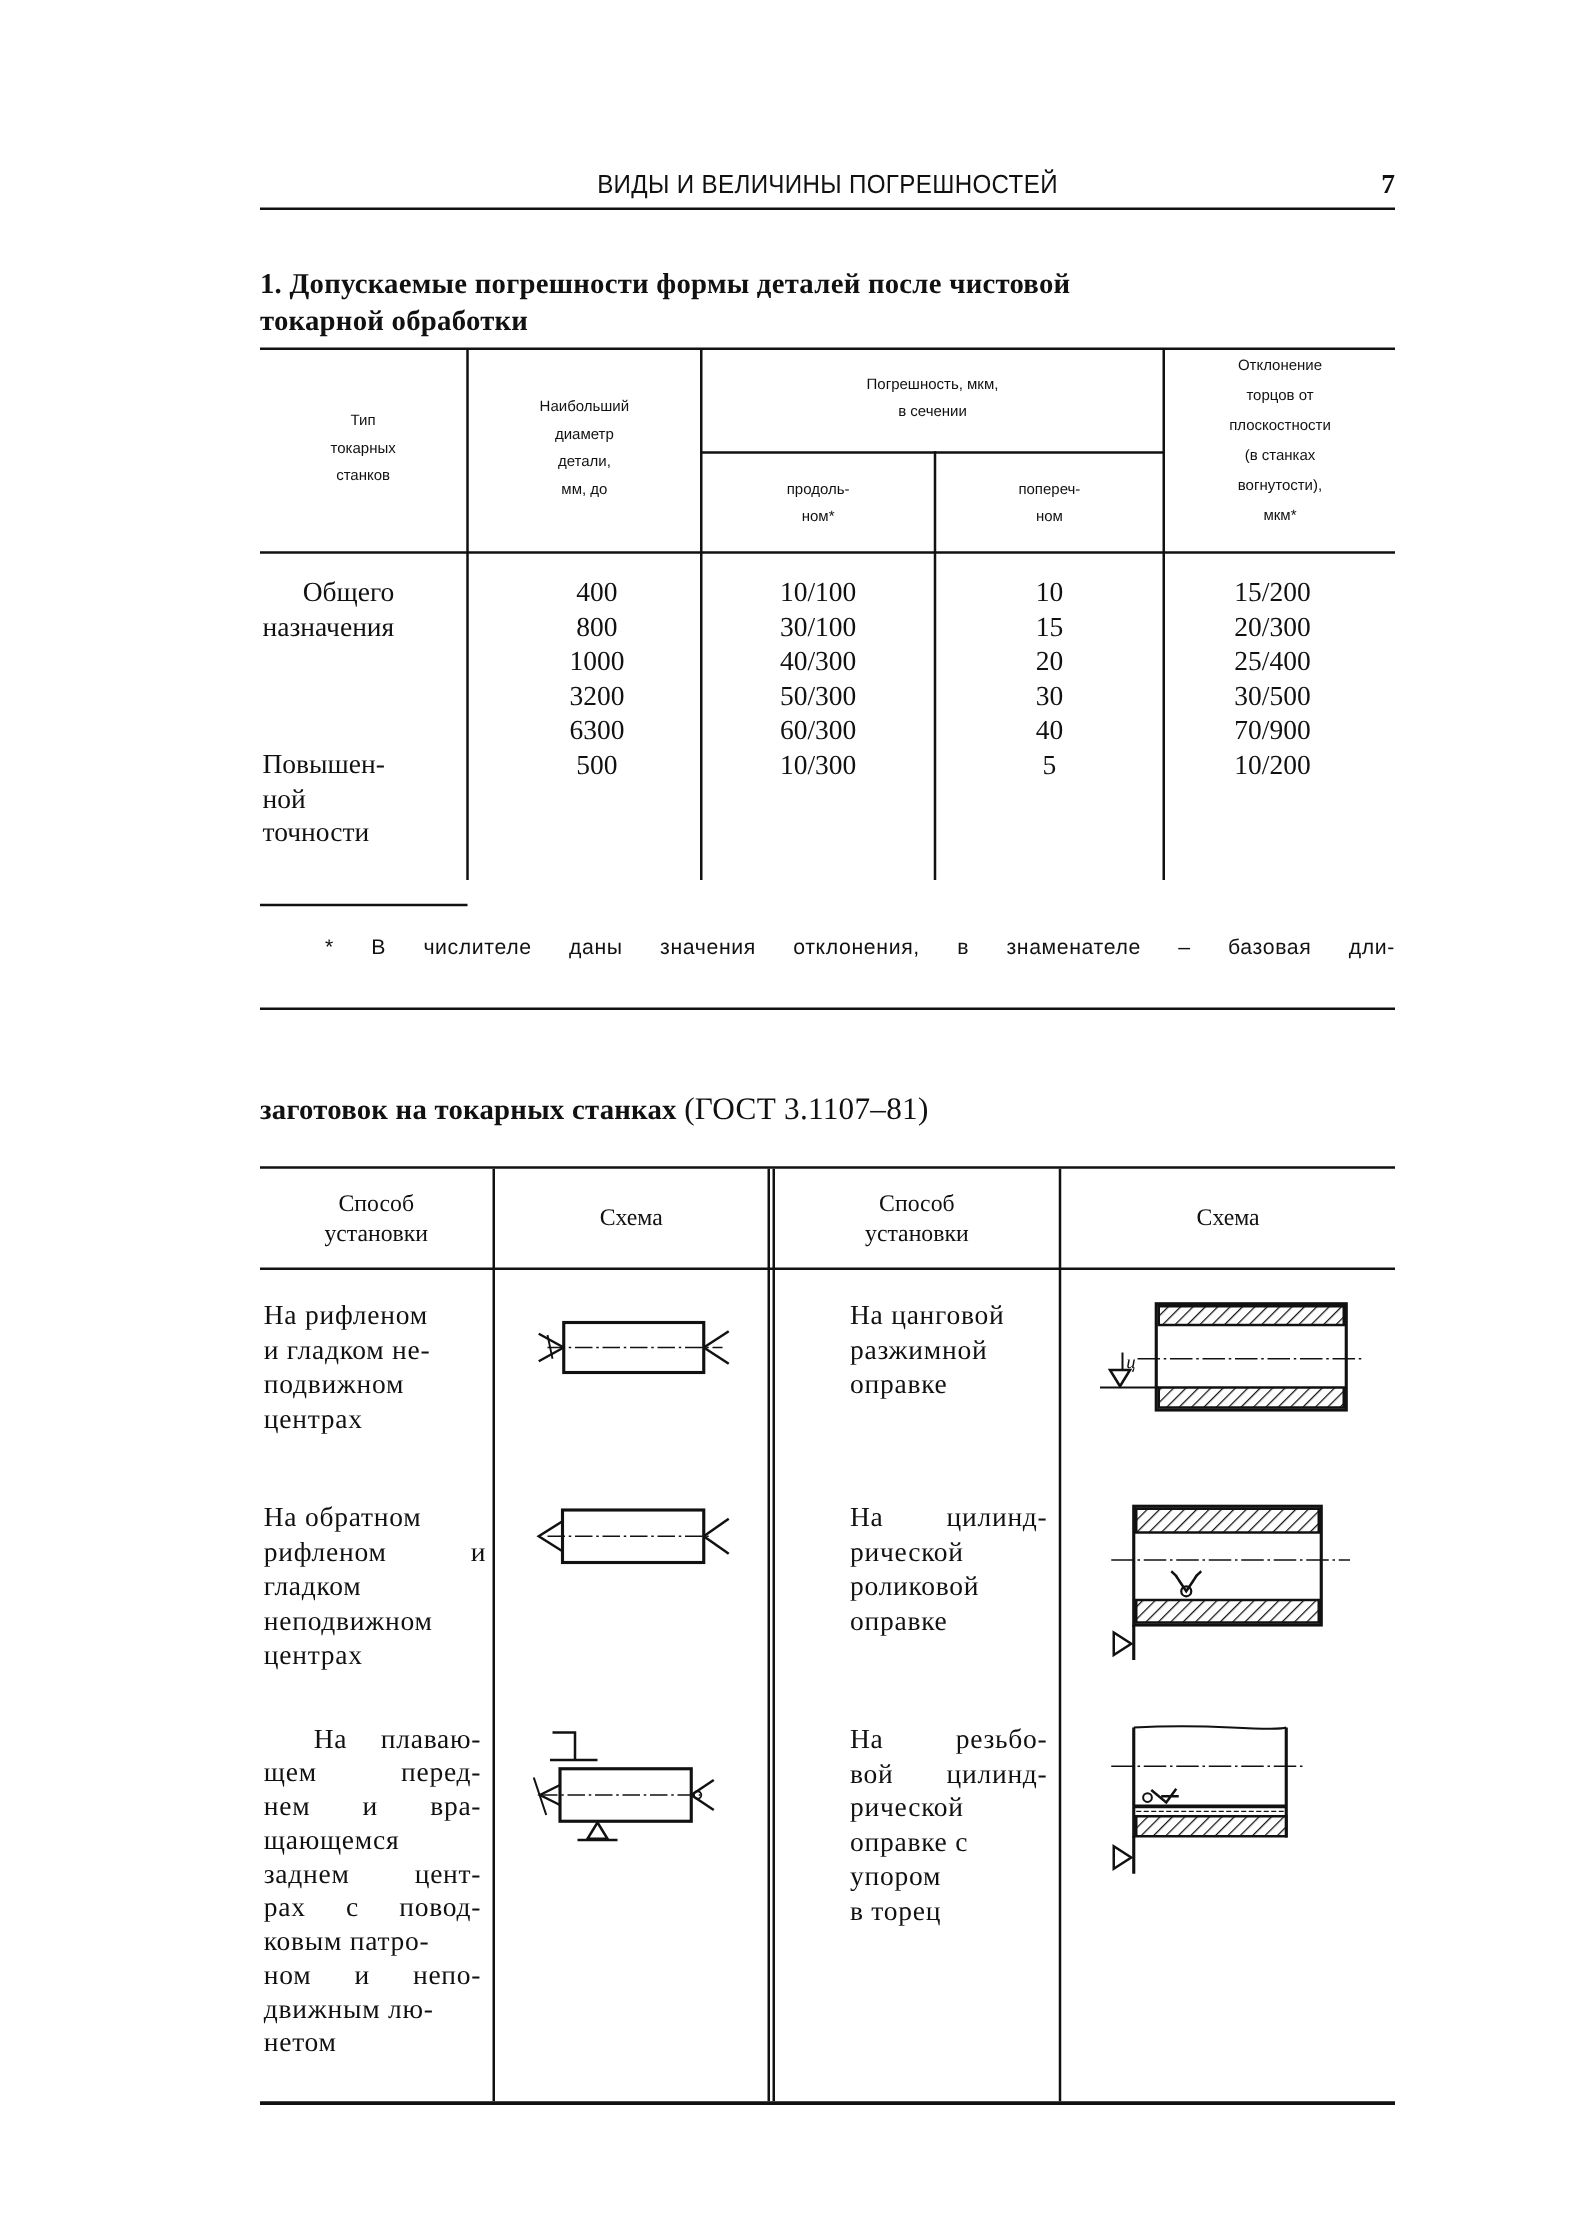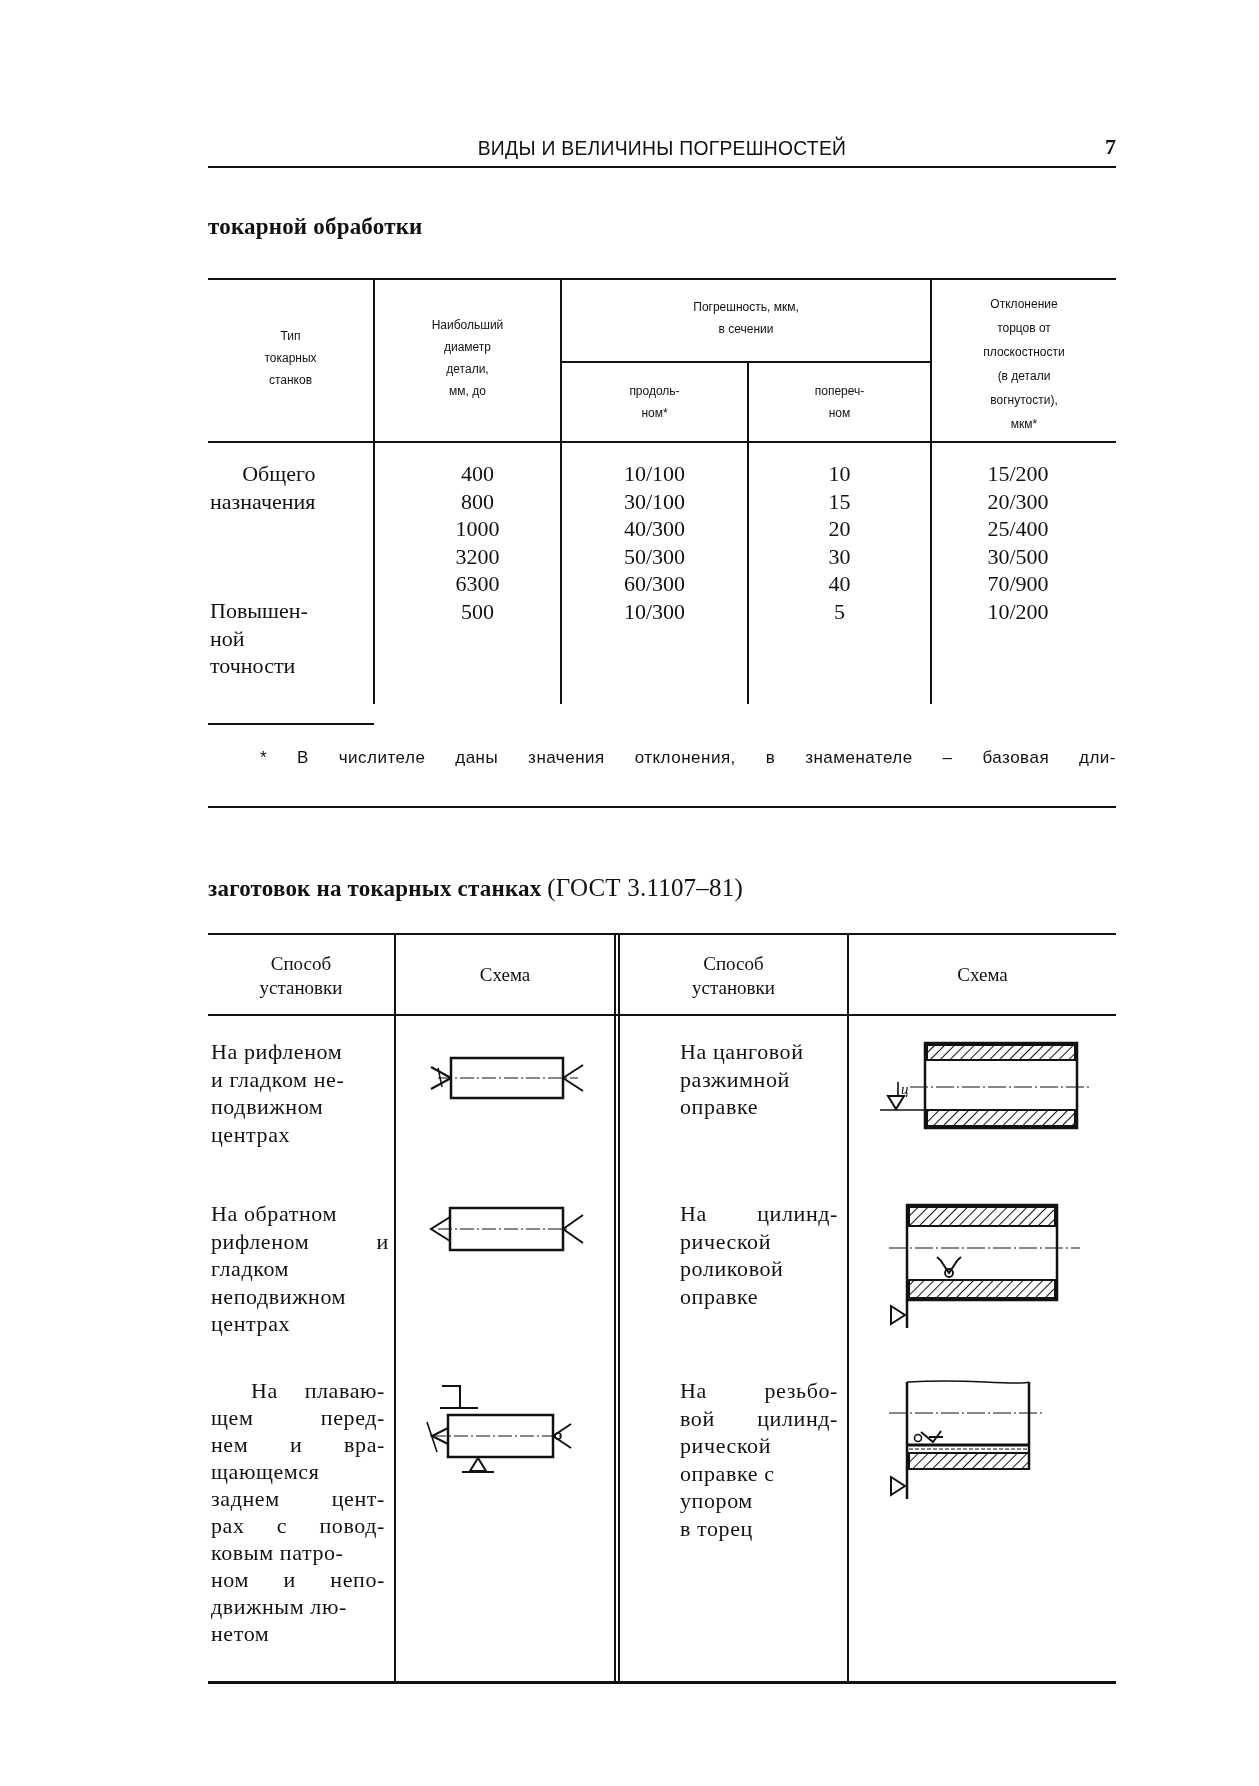--- a/index.html
+++ b/index.html
@@ -22,20 +22,21 @@
 </head>
 <body>
 
 <div class="abs running">
   <div class="title">ВИДЫ И ВЕЛИЧИНЫ ПОГРЕШНОСТЕЙ</div>
   <div class="pg">7</div>
 </div>
 <div class="rule" style="left:208px; top:166px; width:908px; height:2px;"></div>
 
 <div class="abs ttitle" style="top:212px;">
+  <div>1. Допускаемые погрешности формы деталей после чистовой</div>
   <div>токарной обработки</div>
 </div>
 
 <div>
 
   <div class="rule" style="left:208px; top:278px; width:908px; height:2px;"></div>
   <div class="rule" style="left:561px; top:361px; width:370px; height:1.5px;"></div>
   <div class="rule" style="left:208px; top:441px; width:908px; height:2px;"></div>
 
   <div class="rule" style="left:373px; top:280px; width:2px; height:424px;"></div>
@@ -59,25 +60,25 @@
     <div>в сечении</div>
   </div>
   <div class="abs hdr" style="left:562px; width:185px; top:380px;">
     <div>продоль-</div>
     <div>ном*</div>
   </div>
   <div class="abs hdr" style="left:749px; width:181px; top:380px;">
     <div>попереч-</div>
     <div>ном</div>
   </div>
-  <div class="abs hdr" style="left:932px; width:184px; top:292px; line-height:24px;">
+  <div class="abs hdr" style="left:932px; width:184px; top:280px; line-height:24px;">
     <div>Отклонение</div>
     <div>торцов от</div>
     <div>плоскостности</div>
-    <div>(в детали</div>
+    <div>(в станках</div>
     <div>вогнутости),</div>
     <div>мкм*</div>
   </div>
 
   <div class="abs cell" style="left:210px; top:460px;text-align:right;">
     <div>Общего</div>
     <div>назначения</div>
   </div>
   <div class="abs cell" style="left:210px; top:597px;">
     <div>Повышен-</div>

